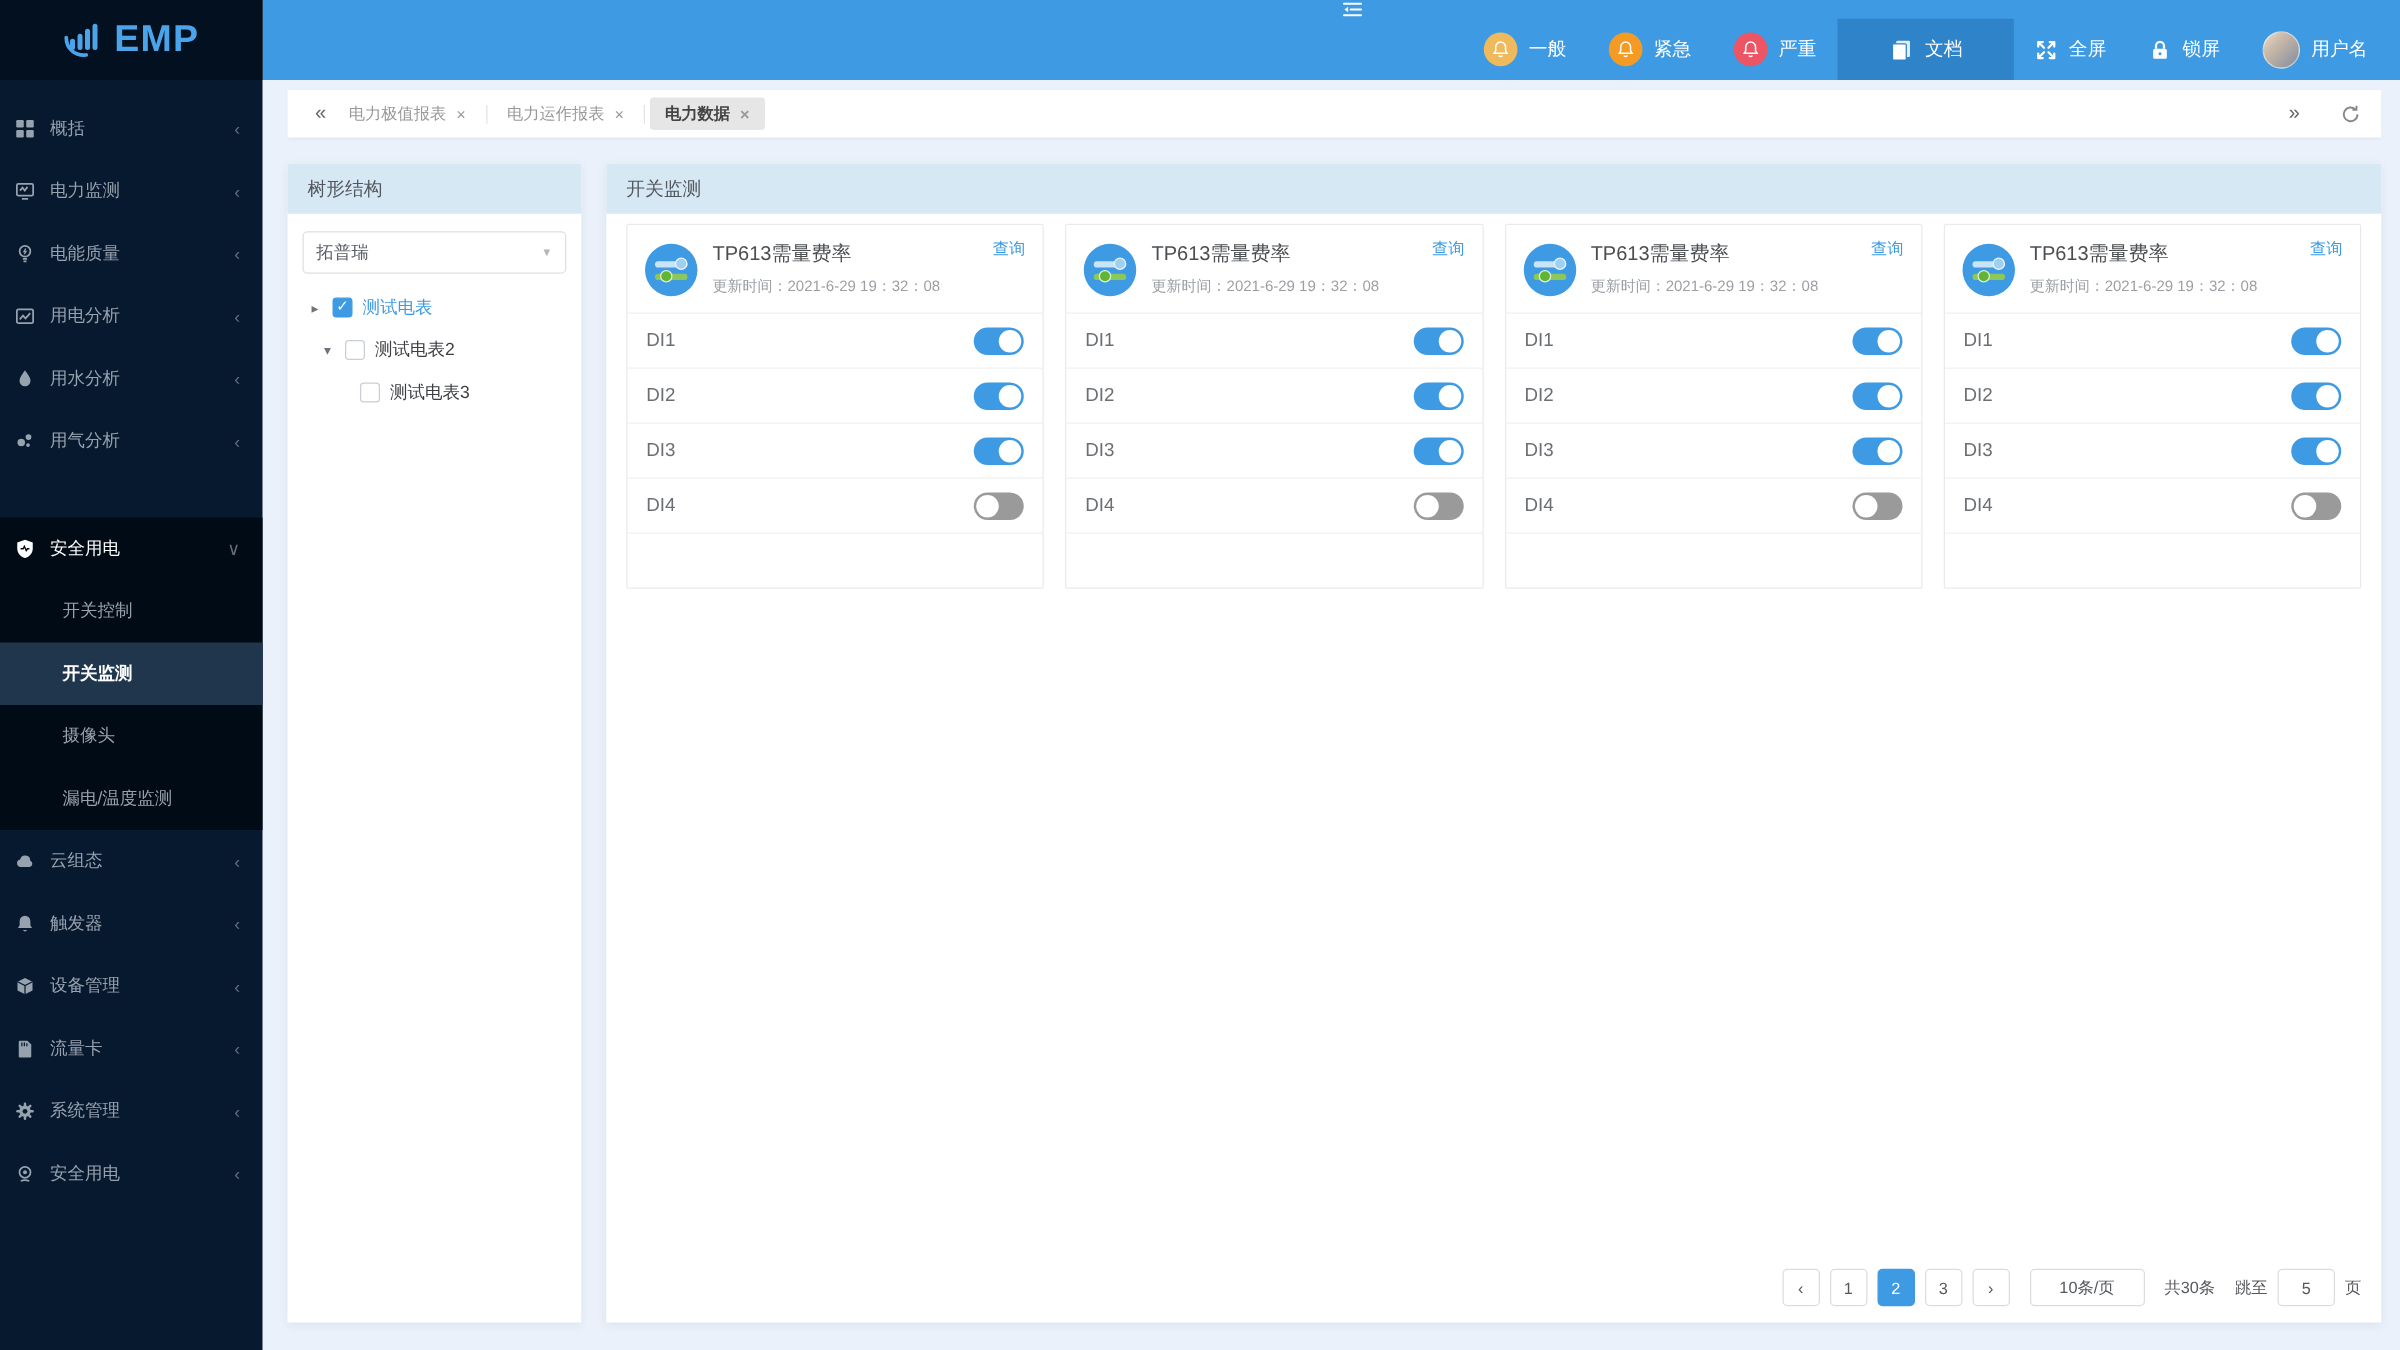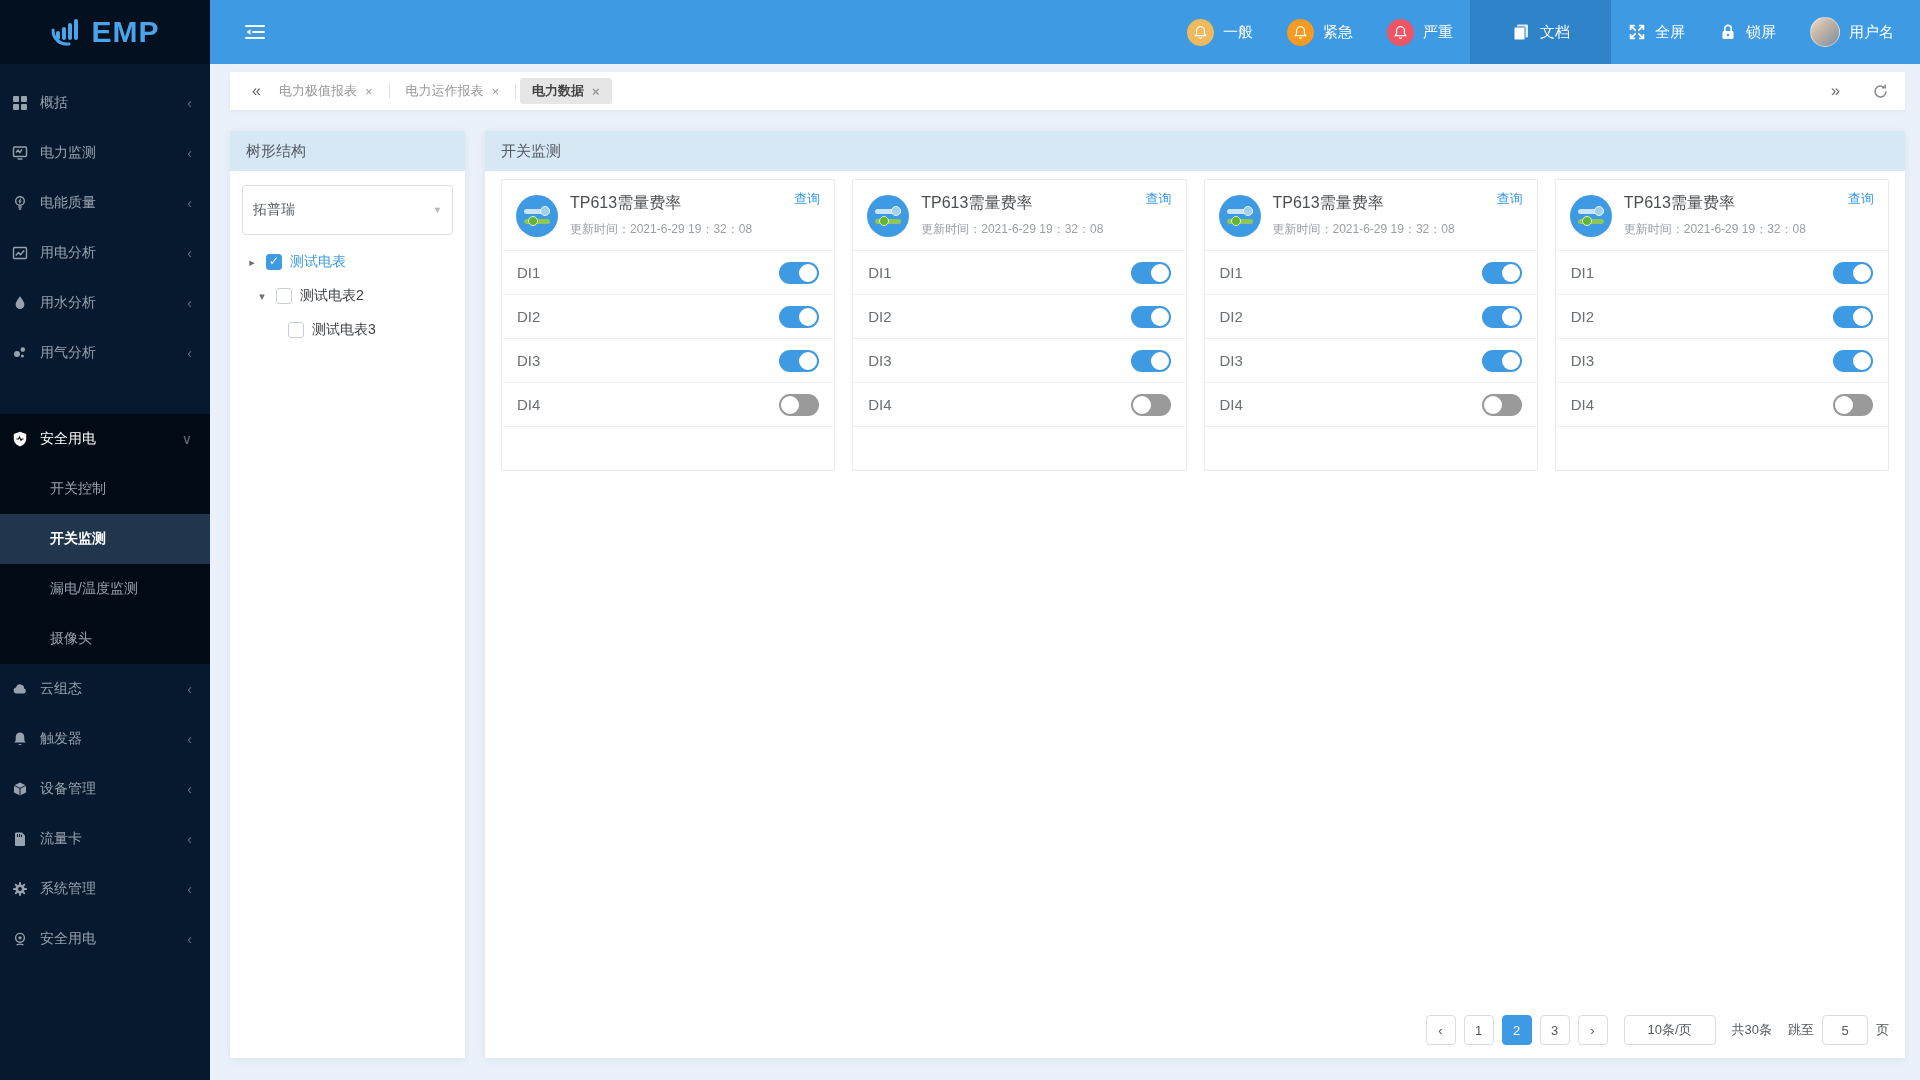--- a/index.html
+++ b/index.html
@@ -19,21 +19,21 @@
   .m-item .chev { color:#7C8794; opacity:.8; }
   .section-dark { background:#000B15; }
   .m-item.parent-open { color:#FFFFFF;margin-top:36px; }
   .m-item.parent-open .mi { color:#FFFFFF; }
   .sub-item { height:50px; display:flex; align-items:center; padding-left:50px;
     color:#97A2AF; font-size:14px; cursor:pointer; }
   .sub-item[data-state="selected"] { background:#20364D; color:#FFFFFF; font-weight:bold; }
 
   
   .navbar { position:absolute; left:210px; top:0; width:1710px; height:64px;
-    background:#3D9AE3; display:flex; align-items:center; color:#fff; }
+    background:#3D9AE3; display:flex; align-items:center; color:#fff;flex-direction:column; }
   .collapse-btn { margin-left:34px; cursor:pointer; }
   .nav-right { margin-left:auto; display:flex; align-items:center; height:100%; }
   .nav-item { display:flex; align-items:center; gap:9px; font-size:15px; padding:0 17px; height:100%; cursor:pointer; }
   .notif-circle { width:27px; height:27px; border-radius:50%; display:flex; align-items:center; justify-content:center; }
   .nav-item.doc-active { background:#2F83C8; padding:0 41px; }
   .avatar { width:30px; height:30px; border-radius:50%;
     background:linear-gradient(135deg,#E8DED2 0%,#C9B8A8 35%,#7E8D9E 100%); border:1px solid rgba(255,255,255,.5); }
   .nav-item:last-child { padding-right:26px; }
 
   
@@ -49,21 +49,21 @@
   .refresh { color:#888; cursor:pointer; }
 
   
   .panel { position:absolute; top:131px; background:#fff; box-shadow:0 2px 8px rgba(10,40,80,.07); }
   .panel-head { height:40px; background:#D7E8F5; display:flex; align-items:center;
     padding:0 16px; font-size:15px; color:#53575E; }
   .tree-panel { left:230px; width:235px; height:927px; }
   .main-panel { left:485px; width:1420px; height:927px; }
 
   
-  .tree-select { margin:14px 12px 10px 12px; height:50px; border:1px solid #DCDFE4; border-radius:4px;
+  .tree-select { margin:14px 12px 10px 12px; height:34px; border:1px solid #DCDFE4; border-radius:4px;
     display:flex; align-items:center; padding:0 10px; font-size:14px; color:#5A5E66; cursor:pointer;justify-content:flex-end; }
   .tree-select .caret { margin-left:auto; color:#B3B7BD; font-size:9px; }
   .tree-row { display:flex; align-items:center; gap:8px; font-size:14px; color:#3B3E42;
     height:34px; cursor:pointer; }
   .tree-row .tcaret { color:#6E737A; font-size:11px; width:12px; text-align:center; }
   .cb { width:16px; height:16px; border:1px solid #C9CED6; border-radius:3px; background:#fff;
     flex:none; position:relative; cursor:pointer; }
   .cb[data-state="checked"] { background:#3D9AE3; border-color:#3D9AE3; }
   .cb[data-state="checked"]::after { content:"✓"; position:absolute; left:2px; top:-1px;
     color:#fff; font-size:12px; font-weight:bold; }
@@ -186,24 +186,24 @@
         <span class="lbl">安全用电</span>
         <span class="chev">∨</span>
       </div>
       <div class="sub-item" data-state="normal">
         <span>开关控制</span>
       </div>
       <div class="sub-item" data-state="selected">
         <span>开关监测</span>
       </div>
       <div class="sub-item" data-state="normal">
+        <span>摄像头</span>
+      </div>
+      <div class="sub-item" data-state="normal">
         <span>漏电/温度监测</span>
-      </div>
-      <div class="sub-item" data-state="normal">
-        <span>摄像头</span>
       </div>
     </div>
 
     <div class="m-item">
       <svg class="svgi mi" width="16" height="16" viewBox="0 0 16 16" fill="currentColor">
           <path d="M4.6 12.5 a3 3 0 0 1-.5-5.95 A4.1 4.1 0 0 1 12.2 7.5 a2.6 2.6 0 0 1-.5 5 Z"></path>
         </svg>
       <span class="lbl">云组态</span>
       <span class="chev">‹</span>
     </div>

